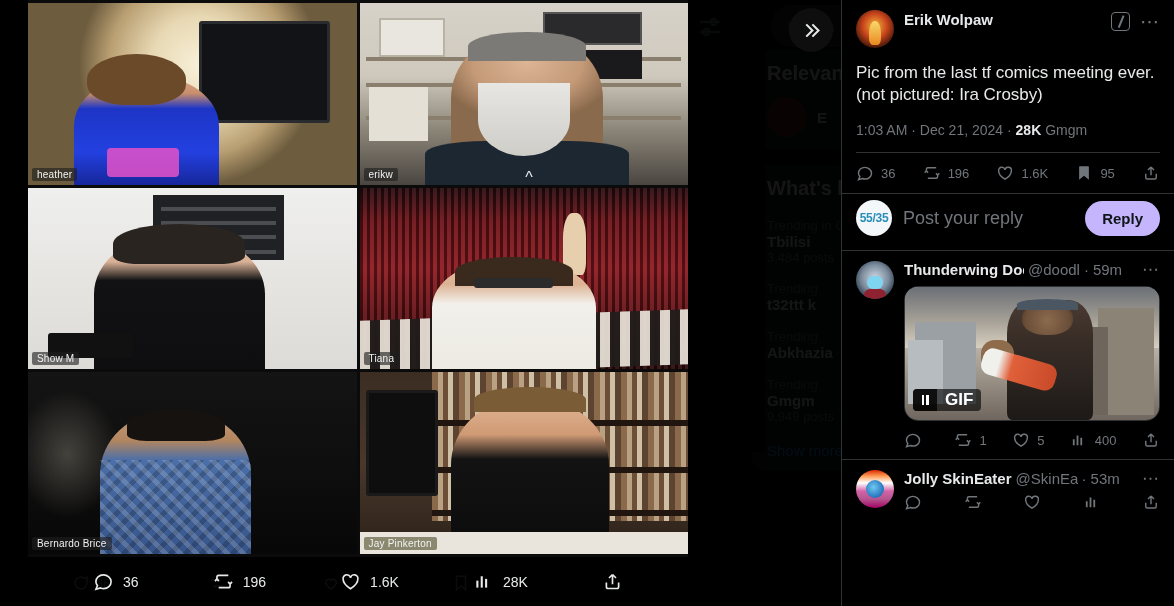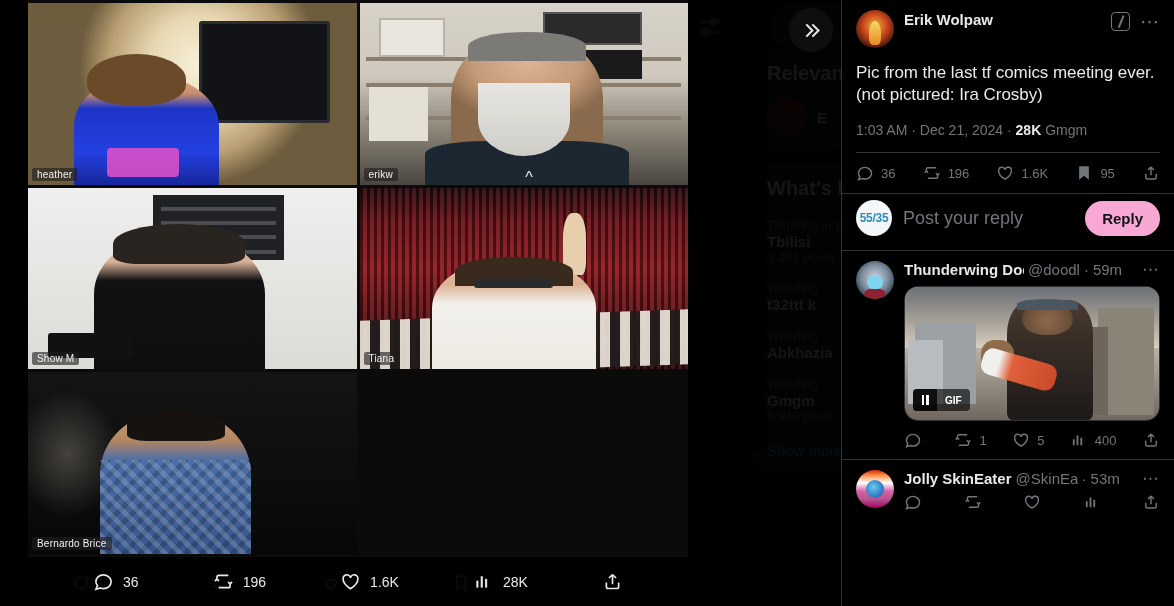--- a/index.html
+++ b/index.html
@@ -233,21 +233,21 @@
   .sp { flex:1; }
 
   .reply-box { display:flex; align-items:center; padding: 6px 14px 14px 14px; gap:11px; }
   .av-me {
     width:36px; height:36px; border-radius:50%; flex:none;
     background:#f3f7fa; display:flex; align-items:center; justify-content:center;
     font-size:12px; color:#2a8fb8; font-weight:bold; letter-spacing:-0.3px;
   }
   .reply-ph { flex:1; font-size:18px; color:#71767b; }
   .reply-btn {
-    background:#f9a8d4; color:#0f1419; font-weight:bold; font-size:15px;
+    background:#c4b5fd; color:#0f1419; font-weight:bold; font-size:15px;
     border:none; border-radius:18px; padding:9px 17px; cursor:pointer;
   }
   .hr { height:1px; background:#2f3336; }
 
   .reply-item { padding: 10px 14px 0 14px; display:flex; gap:10px; }
   .reply-body { flex:1; min-width:0; }
   .reply-head { display:flex; align-items:center; gap:4px; font-size:15px; white-space:nowrap; }
   .reply-head .rn { font-weight:bold; color:#e7e9ea; max-width:120px; overflow:hidden; text-overflow:clip; }
   .reply-head .rh { color:#71767b; max-width:62px; overflow:hidden; }
   .reply-head .rt { color:#71767b; }
@@ -278,21 +278,21 @@
   .gif-art .bear { position:absolute; left:30%; top:40%; width:13%; height:24%; background:#8d6b4b; border-radius:42%; }
   .gif-badge {
     position:absolute; left:8px; bottom:9px; display:flex; align-items:center;
     background:rgba(0,0,0,0.62); border-radius:4px; overflow:hidden; height:22px;
   }
   .gif-badge .pp {
     width:24px; height:22px; background:rgba(0,0,0,0.78);
     display:flex; align-items:center; justify-content:center; gap:2px;
   }
   .gif-badge .pp i { width:2.5px; height:10px; background:#fff; display:block; }
-  .gif-badge .lbl { padding:0 8px; font-size:10px; font-weight:bold; color:#fff; }
+  .gif-badge .lbl { padding:0 8px; font-size:17px; font-weight:bold; color:#fff; }
 
   .reply-stats { display:flex; align-items:center; padding: 10px 0 10px 0; }
   .reply-stats .stat { font-size:13px; }
   .reply-stats .gap { flex:1; }
 
   .cut-row { display:flex; align-items:center; padding: 6px 0 0 0; }
 </style>
 </head>
 <body>
 
@@ -439,20 +439,33 @@
         <div class="tile">
           <div class="sc sc5">
             <div class="glow"></div>
               <div class="person"></div>
               <div class="plaid"></div>
               <div class="hair"></div>
           </div>
           <div class="nametag">Bernardo Brice</div>
         </div>
 
+        <div class="tile active">
+          <div class="sc sc6">
+            <div class="books"></div>
+            <div class="shelfline" style="top:26%"></div>
+              <div class="shelfline" style="top:52%"></div>
+              <div class="shelfline" style="top:76%"></div>
+            <div class="mon"></div>
+              <div class="person"></div>
+              <div class="hair"></div>
+              <div class="desk"></div>
+          </div>
+          <div class="nametag">Jay Pinkerton</div>
+        </div>
       </div>
     </div>
 
     <div class="chevron-mark">^</div>
 
     <div class="lb-actions">
       <div class="act">
         <svg viewBox="0 0 24 24">
             <path d="M20.7 12.3c0 4.3-3.8 7.8-8.5 7.8-1.3 0-2.5-.26-3.6-.73L3.4 20.9l1.7-4.2a7.3 7.3 0 0 1-1.8-4.4c0-4.3 3.8-7.8 8.5-7.8s8.9 3.5 8.9 7.8z"></path>
           </svg>

